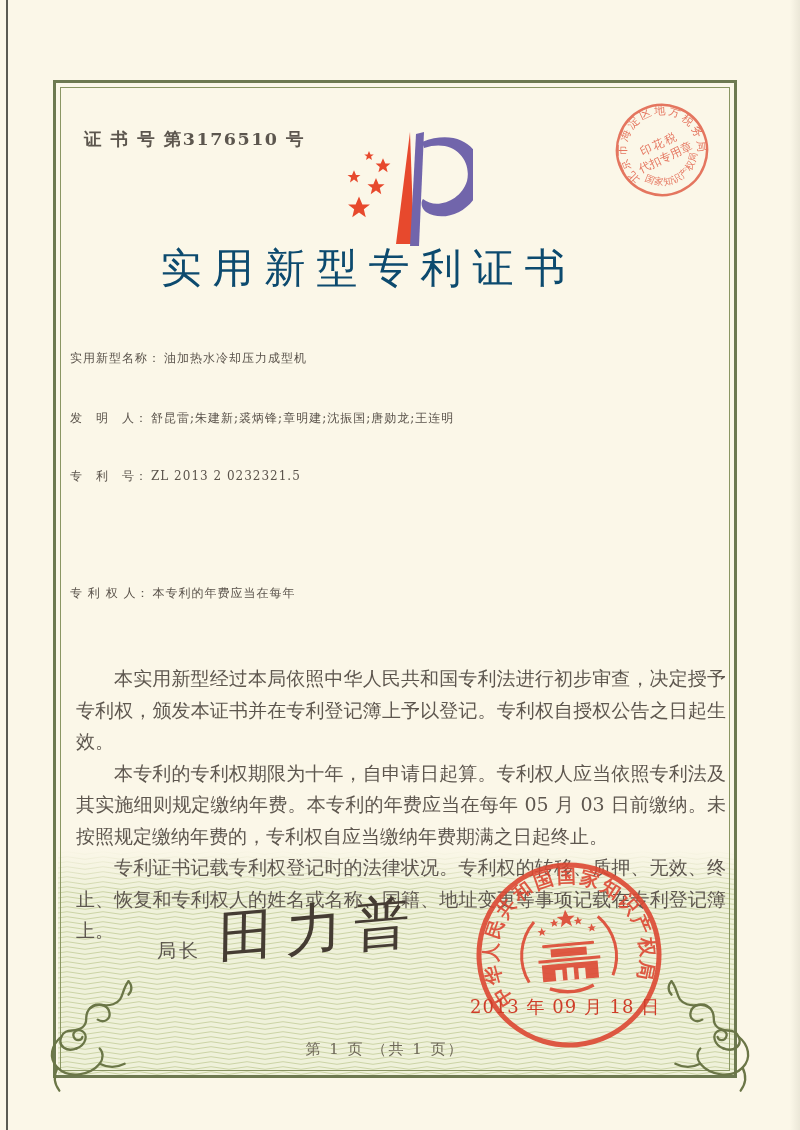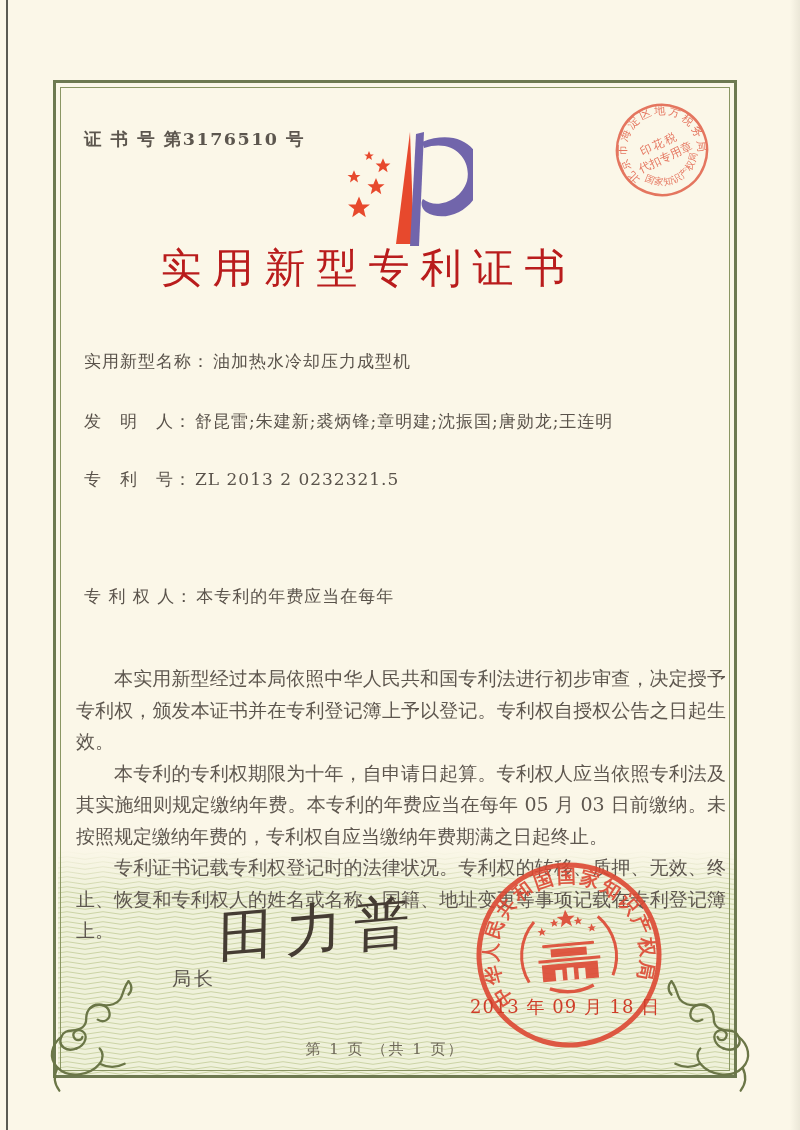--- a/index.html
+++ b/index.html
@@ -24,33 +24,33 @@
     background:#eff1da;z-index:1;}
   .band svg{position:absolute;inset:0;}
   .band svg path{stroke:#ccd4a6;stroke-width:1;fill:none;}
   .band-fade{position:absolute;left:0;right:0;top:0;height:42px;
     background:linear-gradient(#fbf7e8, rgba(251,247,232,0));}
   
   .cert-no{position:absolute;left:84px;top:127px;font-size:17.5px;color:#5c564e;
     letter-spacing:1.5px;z-index:4;font-weight:bold;}
   .logo{position:absolute;left:323px;top:130px;z-index:4;}
   .title{position:absolute;left:0;width:726px;top:241px;text-align:center;
-    font-size:41px;color:#b91c1c;letter-spacing:11px;text-indent:11px;
+    font-size:41px;color:#0c4a6e;letter-spacing:11px;text-indent:11px;
     font-weight:500;z-index:4;}
   
-  .field-row{position:absolute;left:84px;font-size:17px;color:#5a534b;
+  .field-row{position:absolute;left:70px;font-size:12px;color:#5a534b;
     letter-spacing:1px;white-space:nowrap;z-index:4;}
   .field-row .val{margin-left:3px;}
   
   .body-text{position:absolute;left:76px;top:663px;width:650px;
     font-size:19px;line-height:31.5px;color:#5e574f;text-align:justify;z-index:4;}
   .body-text p{margin:0;text-indent:2em;}
   
-  .sig-label{position:absolute;left:172px;top:938px;font-size:19px;color:#5a544c;
-    letter-spacing:3px;z-index:5;margin-top:28px;}
+  .sig-label{position:absolute;left:157px;top:938px;font-size:19px;color:#5a544c;
+    letter-spacing:3px;z-index:5;}
   .sig-name{position:absolute;left:218px;top:892px;font-size:56px;color:#453c33;
     letter-spacing:12px;transform:rotate(-5deg) skewX(-6deg);z-index:5;
     font-weight:500;}
   
   .tax-stamp{position:absolute;left:612px;top:100px;z-index:5;opacity:.82;}
   .seal{position:absolute;left:474px;top:860px;z-index:5;opacity:.9;}
   .seal-date{position:absolute;left:470px;top:995px;width:190px;text-align:center;
     font-size:18px;color:#cf3c28;letter-spacing:1px;z-index:6;white-space:nowrap;}
   
   .footer{position:absolute;left:0;width:770px;top:1040px;text-align:center;

